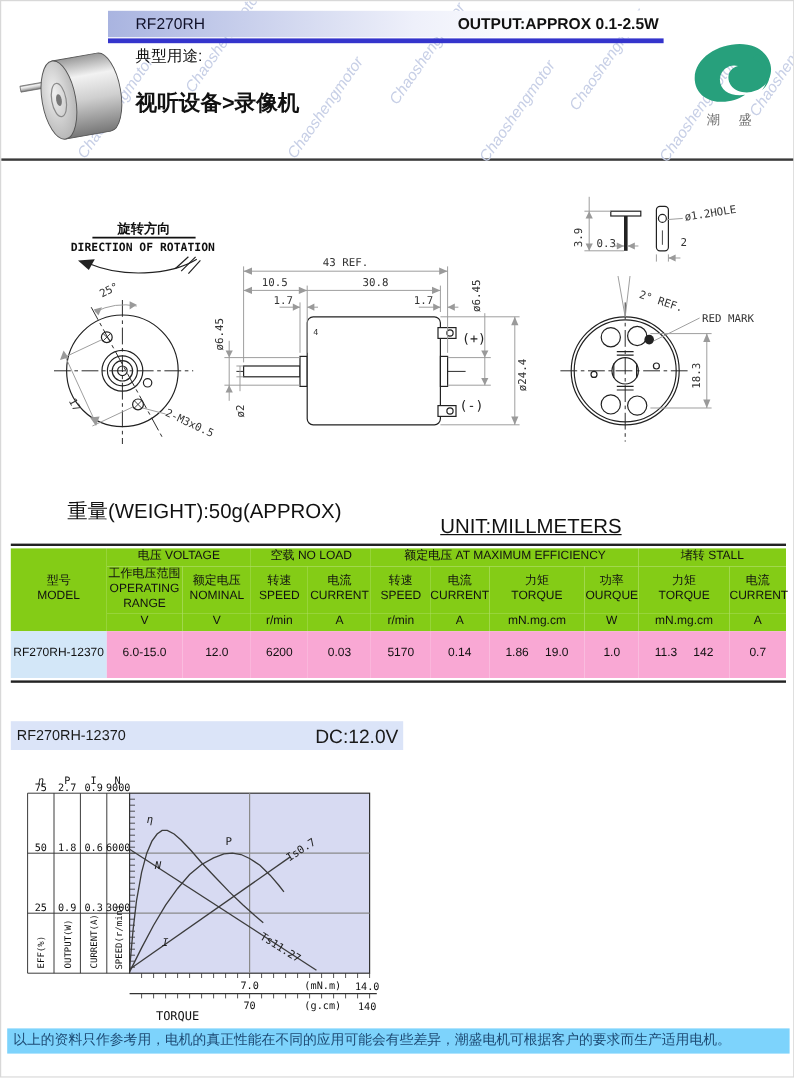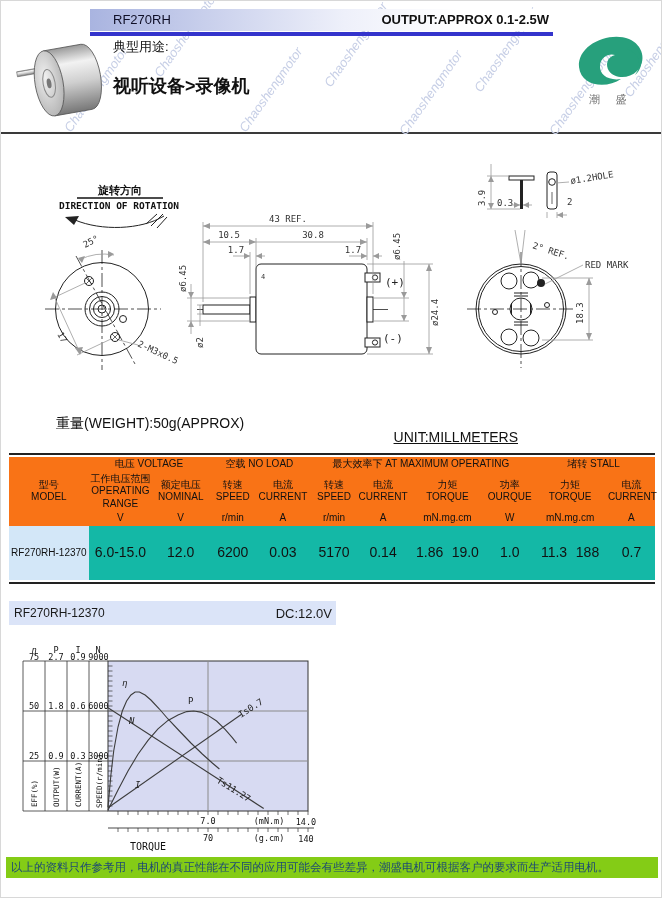--- a/index.html
+++ b/index.html
@@ -14,39 +14,39 @@
              background:linear-gradient(to right,#a9b4e0,#eef0fa 55%,#ffffff 80%);}
   .title-text{position:absolute;left:112px;top:11px;font-size:13px;font-weight:normal;color:#101028;}
   .output-text{position:absolute;right:114px;top:11px;font-size:13px;font-weight:bold;color:#111;margin-left:39px;}
   .title-rule{position:absolute;left:89px;top:31px;width:463px;height:4px;background:#3434cc;}
   .use-label{position:absolute;left:112px;top:37px;font-size:13px;font-weight:normal;}
   .use-value{position:absolute;left:112px;top:73px;font-size:18px;font-weight:bold;}
   .logo{position:absolute;left:572px;top:30px;width:82px;height:84px;}
   
   .drawing{position:absolute;left:0;top:133px;width:662px;height:285px;}
   
-  .weight-row{position:absolute;left:0;top:412px;width:534px;height:20px;font-size:14px;}
+  .weight-row{position:absolute;left:0;top:412px;width:534px;height:20px;font-size:17px;}
   .weight-row .w{position:absolute;left:55px;top:2px;}
   .weight-row .u{position:absolute;right:17px;top:16px;text-decoration:underline;}
   
   .spec-wrap{position:absolute;left:8px;top:452px;width:646px;border-top:2px solid #222;border-bottom:2px solid #222;padding:2px 0;}
   table.spec{width:100%;border-collapse:collapse;table-layout:fixed;font-size:10px;}
   table.spec th,table.spec td{padding:1px 0;text-align:center;vertical-align:middle;font-weight:normal;
       white-space:pre-line;line-height:1.25;}
-  .hd{background:#f97316;}
+  .hd{background:#84cc16;}
   .modelcell{background:#d3e7f8;}
-  td.datacell{background:#14b8a6;font-size:14px;}
+  td.datacell{background:#f9a8d4;font-size:10px;}
   .twovals{display:flex;justify-content:space-evenly;}
   
   .chart-title{position:absolute;left:8px;top:600px;width:327px;height:24px;background:#dbe4f8;}
   .chart-title .m{position:absolute;left:5px;top:5px;font-size:12px;color:#1a1a1a;}
-  .chart-title .v{position:absolute;right:4px;top:5px;font-size:13px;color:#1a1a1a;}
+  .chart-title .v{position:absolute;right:4px;top:5px;font-size:16px;color:#1a1a1a;}
   .chart-box{position:absolute;left:12px;top:643px;width:320px;height:212px;}
   
-  .footer{position:absolute;left:5px;top:856px;width:652px;box-sizing:border-box;background:#84cc16;
+  .footer{position:absolute;left:5px;top:856px;width:652px;box-sizing:border-box;background:#7dd3fc;
           color:#1d4a73;font-size:11.5px;line-height:1.5;padding:2px 5px;}
   svg text{font-family:"DejaVu Sans Mono","Liberation Mono",monospace;}
   svg .cad{fill:#333;font-size:9px;}
   svg .dim{stroke:#9a9a9a;stroke-width:0.8;fill:none;}
   svg .part{stroke:#222;stroke-width:1;fill:none;}
   svg .partw{stroke:#222;stroke-width:1;fill:#fff;}
 </style>
 </head>
 <body>
 
@@ -291,21 +291,21 @@
         <col style="width:44px">
           <col style="width:74px">
           <col style="width:46px">
       </colgroup>
       <tbody>
           <tr>
         <th class="hd" rowspan="3">型号
 MODEL</th>
         <th class="hd" colspan="2">电压 VOLTAGE</th>
         <th class="hd" colspan="2">空载 NO LOAD</th>
-        <th class="hd" colspan="4">最大效率下 AT MAXIMUM OPERATING</th>
+        <th class="hd" colspan="4">额定电压 AT MAXIMUM EFFICIENCY</th>
         <th class="hd" colspan="2">堵转 STALL</th>
       </tr>
       <tr>
         <th class="hd">工作电压范围
 OPERATING RANGE</th>
         <th class="hd">额定电压
 NOMINAL</th>
         <th class="hd">转速
 SPEED</th>
         <th class="hd">电流
@@ -346,21 +346,21 @@
         <td class="datacell">
           <div class="twovals">
             <span>1.86</span>
             <span>19.0</span>
           </div>
         </td>
         <td class="datacell">1.0</td>
         <td class="datacell">
           <div class="twovals">
             <span>11.3</span>
-            <span>188</span>
+            <span>142</span>
           </div>
         </td>
         <td class="datacell">0.7</td>
       </tr>
     </tbody>
       </table>
   </div>
 
   <div class="chart-title">
     <span class="m">RF270RH-12370</span>

